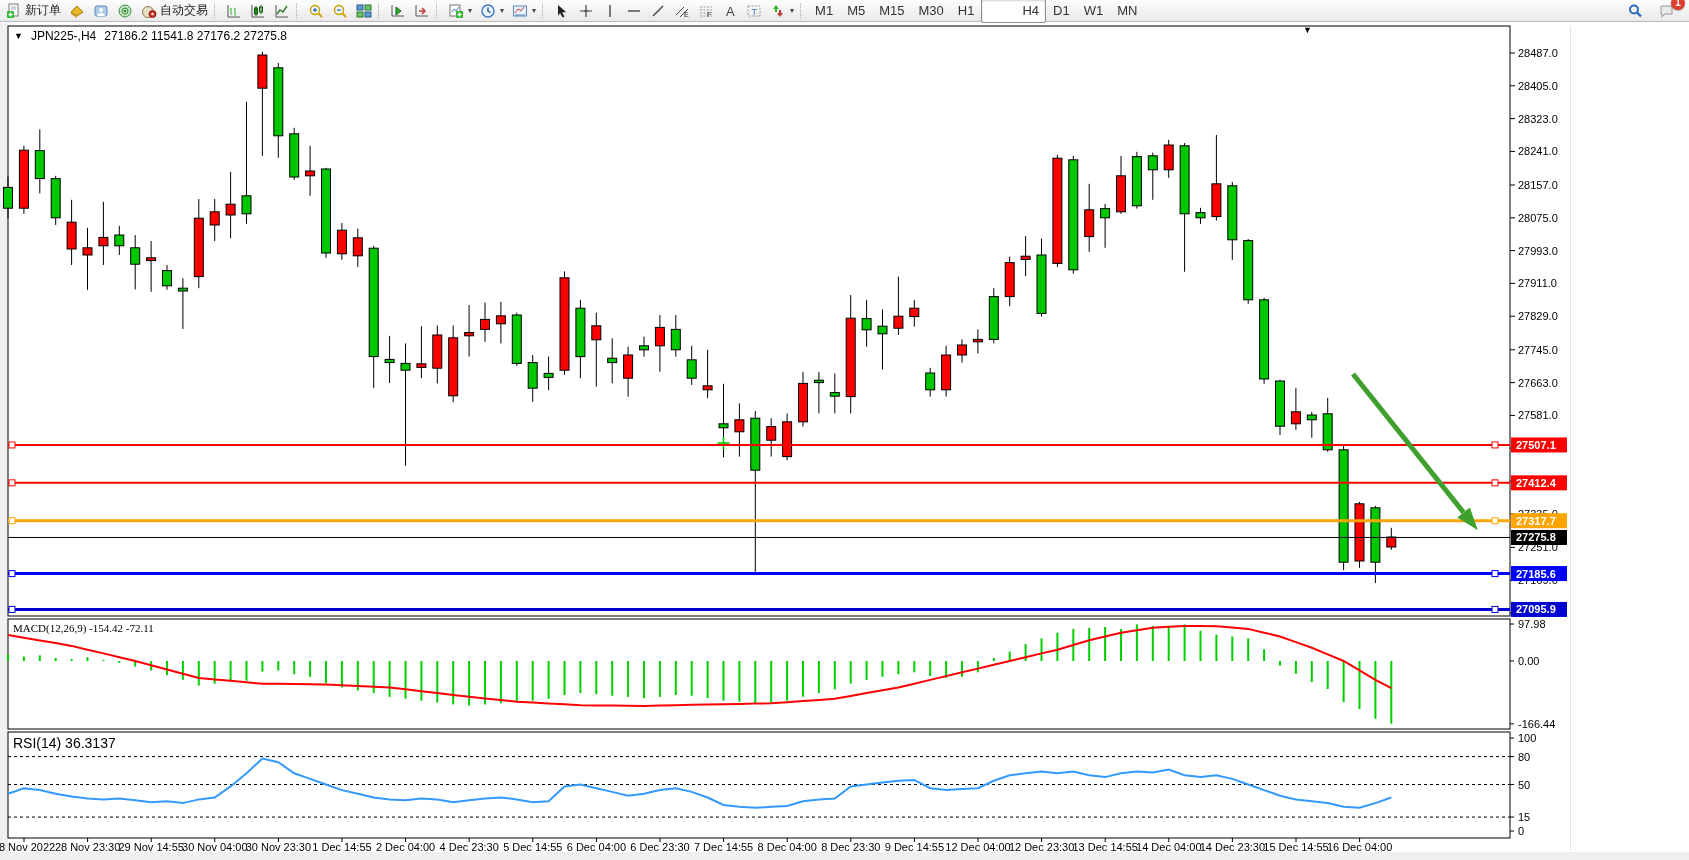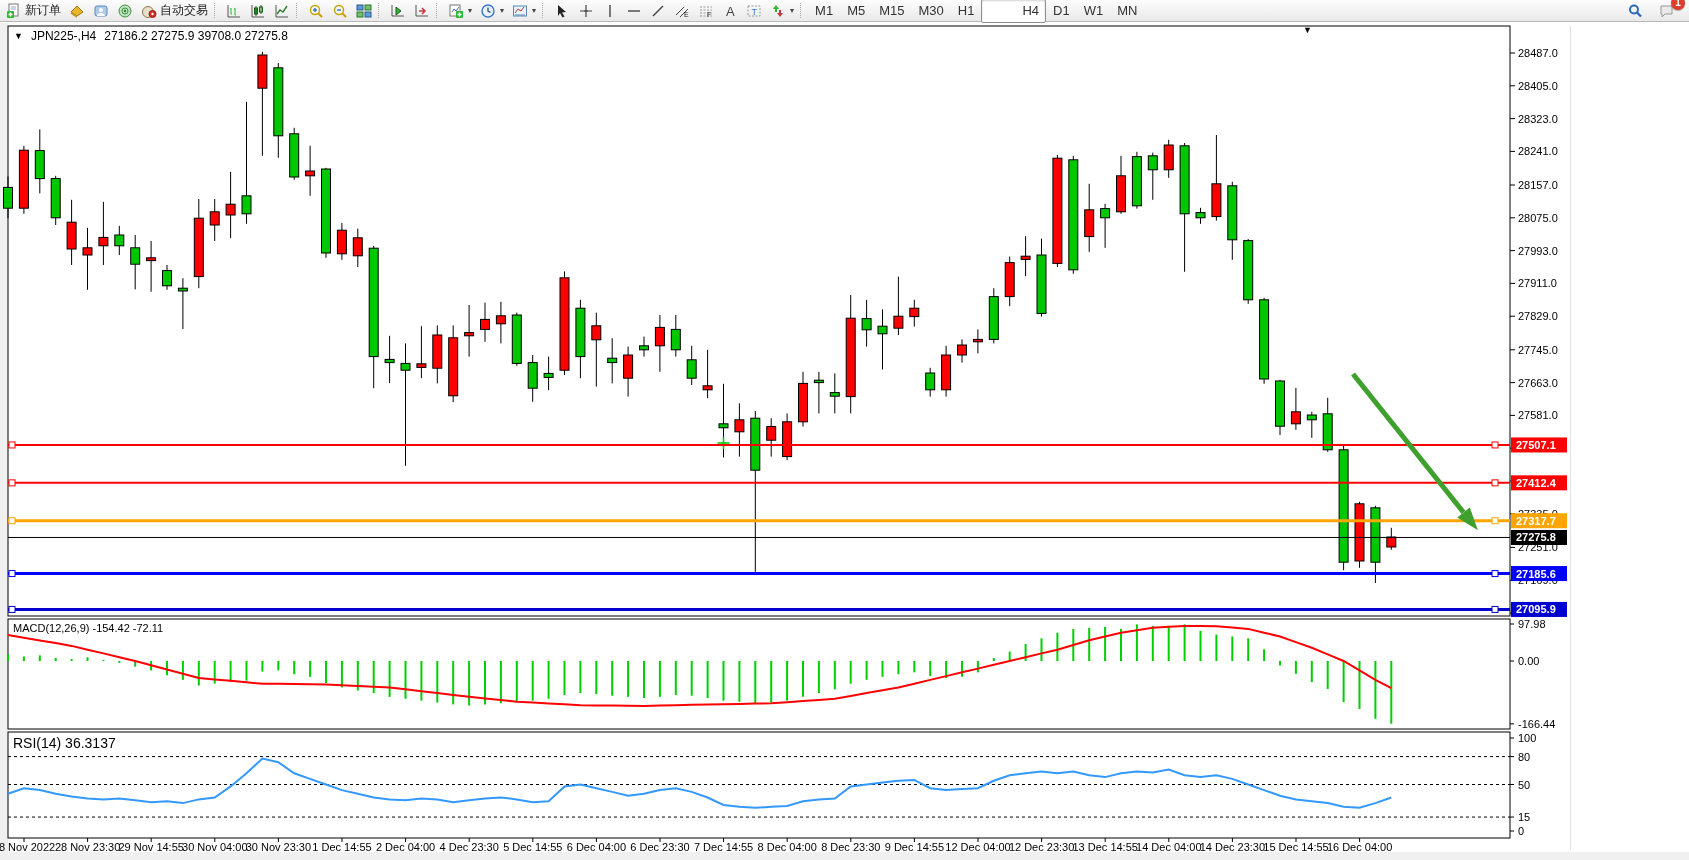--- a/index.html
+++ b/index.html
@@ -22,21 +22,21 @@
   #notif { position:relative; }
   #notif .badge { position:absolute; top:-4px; right:-7px; min-width:14px; height:14px; border-radius:8px;
     background:#e03c2d; color:#fff; font-size:10px; font-weight:bold; text-align:center; line-height:14px; padding:0 3px;
     box-shadow:0 1px 1px rgba(0,0,0,.3); }
 
   
   #chart-window { position:absolute; top:23px; left:0; width:1689px; height:837px; background:#ffffff; }
   #plot { position:absolute; top:0; left:0; }
   #symbol-line { position:absolute; top:6px; left:14px; font-size:12px; color:#000; display:flex; gap:8px; align-items:center; }
   #symbol-line .tri { font-size:9px; }
-  #macd-label { position:absolute; top:599px; left:13px; font-size:11px; color:#000; }
+  #macd-label { position:absolute; top:599px; left:13px; font-size:11px; color:#000;font-family:Liberation Serif, serif; }
   #rsi-label  { position:absolute; top:712px; left:13px; font-size:14px; color:#000; }
   #scroll-marker { position:absolute; top:2px; left:1303px; font-size:9px; color:#000; }
   text { font-family:"Liberation Sans","DejaVu Sans",sans-serif; }
 </style>
 </head>
 <body>
 
 <div id="app">
   <div id="toolbar">
       <div class="tb-btn">
@@ -727,20 +727,20 @@
           <line x1="1296" y1="838" x2="1296" y2="842" stroke="#000"></line>
           <text x="1296" y="851" font-size="11" fill="#000" text-anchor="middle">15 Dec 14:55</text>
           <line x1="1359.6000000000001" y1="838" x2="1359.6000000000001" y2="842" stroke="#000"></line>
           <text x="1359.6000000000001" y="851" font-size="11" fill="#000" text-anchor="middle">16 Dec 04:00</text>
         </g>
       </svg>
 
     <div id="symbol-line">
       <span class="tri">▼</span>
       <span>JPN225-,H4</span>
-      <span>27186.2 27275.9 39708.0 27275.8</span>
+      <span>27186.2 11541.8 27176.2 27275.8</span>
     </div>
 
     <div id="macd-label">MACD(12,26,9) -154.42 -72.11</div>
     <div id="rsi-label">RSI(14) 36.3137</div>
     <div id="scroll-marker">▼</div>
   </div>
 </div>
 
 </body></html>

